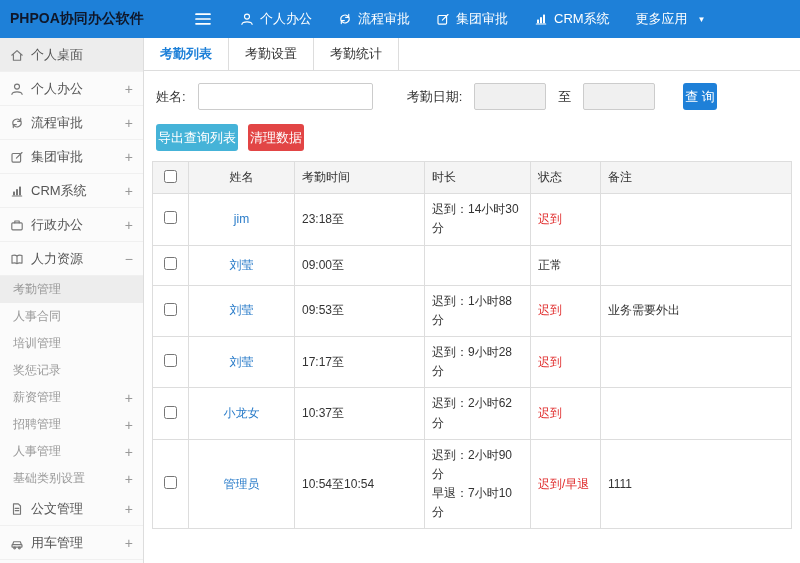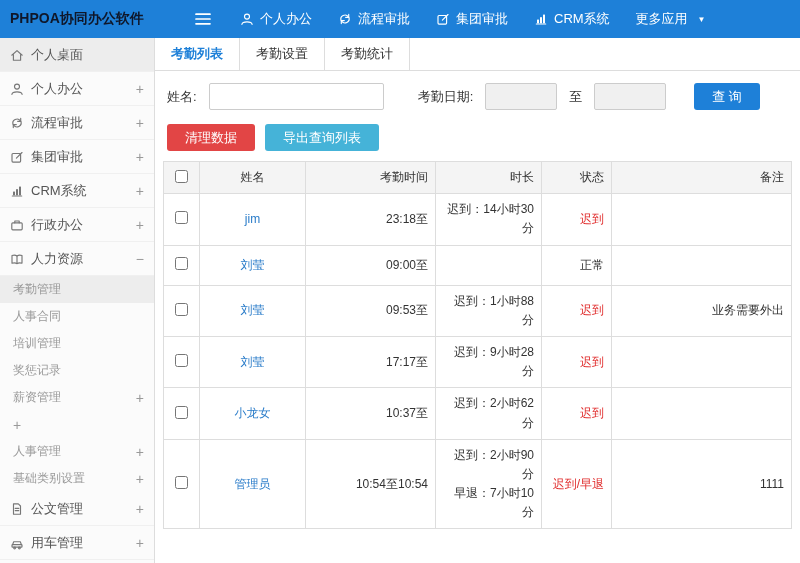--- a/index.html
+++ b/index.html
@@ -11,43 +11,43 @@
   body{font-family:"Liberation Sans","DejaVu Sans",sans-serif;font-size:13px;color:#333;background:#fff;}
   .topbar{height:38px;background:var(--topbar);display:flex;align-items:center;}
   .logo{width:148px;flex:none;color:#0f172a;font-weight:bold;font-size:14px;padding-left:10px;white-space:nowrap;overflow:hidden;}
   .hamburger{margin-left:46px;margin-right:28px;display:flex;align-items:center;cursor:pointer;}
   .topnav{display:flex;align-items:center;gap:26px;color:#fff;}
   .nav-item{display:flex;align-items:center;gap:6px;font-size:13px;cursor:pointer;white-space:nowrap;}
   .ic{width:14px;height:14px;display:block;}
   .ic-wrap{display:flex;align-items:center;}
   .caret{font-size:8px;margin-left:4px;}
   .body{display:flex;height:calc(100% - 38px);}
-  .sidebar{width:155px;flex:none;background:#fbfbfb;border-right:1px solid #ddd;overflow:hidden;}
+  .sidebar{width:144px;flex:none;background:#fbfbfb;border-right:1px solid #ddd;overflow:hidden;}
   .side-item{display:flex;align-items:center;height:34px;padding:0 10px;color:#555;border-bottom:1px solid #f0f0f0;cursor:pointer;}
   .side-item.active{background:#ededed;}
   .side-item .ic-wrap{width:21px;color:#777;flex:none;}
   .side-item .lbl{flex:1;white-space:nowrap;overflow:hidden;}
   .side-item .expand{color:#999;font-size:14px;}
   .side-item.sub{height:27px;padding-left:13px;color:#999;border-bottom:none;font-size:12px;}
   .main{flex:1;display:flex;flex-direction:column;overflow:hidden;background:#fff;}
   .tabbar{display:flex;border-bottom:1px solid #ddd;height:33px;flex:none;}
   .tab{padding:0 16px;display:flex;align-items:center;border-right:1px solid #ddd;color:#333;cursor:pointer;background:#fff;white-space:nowrap;}
   .tab.active{color:var(--accent);font-weight:bold;}
   .filterbar{display:flex;align-items:center;padding:12px 12px 10px;gap:12px;flex:none;}
   .inp{height:27px;border:1px solid #ccc;border-radius:2px;padding:0 6px;font-size:13px;font-family:inherit;background:#fff;}
   .inp.name{width:175px;}
   .inp.date{width:72px;background:#f0f0f0;}
   .lbl-date{margin-left:22px;}
-  .btn{border:none;border-radius:3px;color:#fff;font-size:13px;cursor:pointer;height:27px;padding:0 18px;font-family:inherit;white-space:nowrap;}
+  .btn{border:none;border-radius:3px;color:#fff;font-size:13px;cursor:pointer;height:27px;padding:0 2px;font-family:inherit;white-space:nowrap;}
   .btn.search{background:var(--accent);margin-left:16px;}
   .actionbar{display:flex;gap:10px;padding:4px 12px 10px;flex:none;}
   .btn.danger{background:var(--danger-button);}
   .btn.export{background:var(--export-button);}
   .grid{border-collapse:collapse;margin:0 8px;width:calc(100% - 16px);table-layout:fixed;font-size:12px;}
-  .grid th,.grid td{border:1px solid #ddd;padding:6px 7px;text-align:right;vertical-align:middle;}
+  .grid th,.grid td{border:1px solid #ddd;padding:6px 7px;text-align:left;vertical-align:middle;}
   .grid thead th{background:#f4f4f4;font-weight:normal;color:#333;height:30px;}
   .grid td{height:40px;}
   .c-check{width:36px;text-align:center !important;}
   .c-name{width:106px;text-align:center !important;}
   .c-time{width:130px;white-space:nowrap;}
   .c-dur{width:106px;white-space:pre-line;line-height:1.6;}
   .c-status{width:70px;white-space:nowrap;}
   .c-name a{color:var(--link);text-decoration:none;cursor:pointer;}
   td.alert{color:var(--alert-text);}
 </style>
@@ -194,20 +194,21 @@
         <span class="lbl">培训管理</span>
       </div>
       <div class="side-item sub">
         <span class="lbl">奖惩记录</span>
       </div>
       <div class="side-item sub">
         <span class="lbl">薪资管理</span>
         <span class="expand">+</span>
       </div>
       <div class="side-item sub">
+        <span class="lbl">招聘管理</span>
         <span class="expand">+</span>
       </div>
       <div class="side-item sub">
         <span class="lbl">人事管理</span>
         <span class="expand">+</span>
       </div>
       <div class="side-item sub">
         <span class="lbl">基础类别设置</span>
         <span class="expand">+</span>
       </div>
@@ -246,22 +247,22 @@
       <label>姓名:</label>
       <input class="inp name" type="text" value="" style="">
       <label class="lbl-date">考勤日期:</label>
       <input class="inp date" type="text" value="" style="">
       <span>至</span>
       <input class="inp date" type="text" value="" style="">
       <button class="btn search">查 询</button>
     </div>
 
     <div class="actionbar">
+      <button class="btn export">导出查询列表</button>
       <button class="btn danger">清理数据</button>
-      <button class="btn export">导出查询列表</button>
     </div>
 
     <table class="grid">
       <thead>
         <tr id="thead-row">
           <th class="c-check"><input type="checkbox" style=""></th>
         <th class="c-name">姓名</th>
             <th class="c-time">考勤时间</th>
             <th class="c-dur">时长</th>
             <th class="c-status">状态</th>

